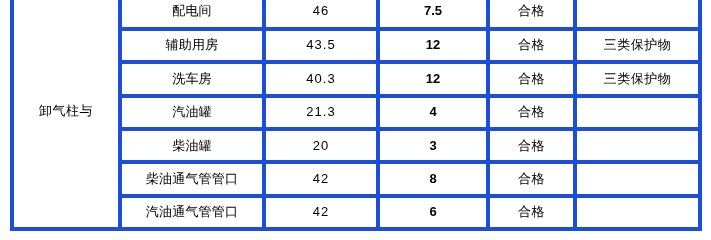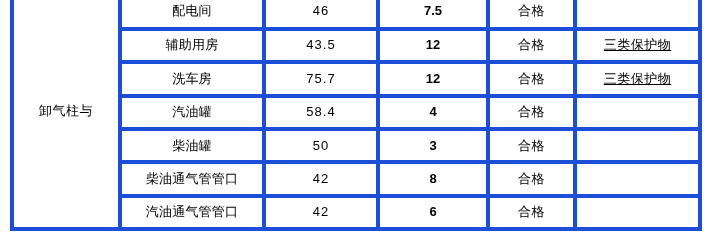--- a/index.html
+++ b/index.html
@@ -68,21 +68,20 @@
     font-size: 14.5px;
     color: #11100c;
   }
   td.result-cell {
     font-size: 13.5px;
     letter-spacing: 0.5px;
   }
   td.remark-cell {
     font-size: 13.5px;
     letter-spacing: 0.5px;
-    text-decoration: underline;
   }
   
   tr.first-row td { border-top: 1px solid #000000; }
 </style>
 </head>
 <body>
 
 <div class="sheet">
   <table class="data-table">
     <colgroup>
@@ -104,35 +103,35 @@
       </tr>
       <tr>
         <td class="object-cell">辅助用房</td>
         <td class="actual-cell">43.5</td>
         <td class="req-cell">12</td>
         <td class="result-cell">合格</td>
         <td class="remark-cell">三类保护物</td>
       </tr>
       <tr>
         <td class="object-cell">洗车房</td>
-        <td class="actual-cell">75.7</td>
+        <td class="actual-cell">40.3</td>
         <td class="req-cell">12</td>
         <td class="result-cell">合格</td>
         <td class="remark-cell">三类保护物</td>
       </tr>
       <tr>
         <td class="object-cell">汽油罐</td>
-        <td class="actual-cell">58.4</td>
+        <td class="actual-cell">21.3</td>
         <td class="req-cell">4</td>
         <td class="result-cell">合格</td>
         <td class="remark-cell"></td>
       </tr>
       <tr>
         <td class="object-cell">柴油罐</td>
-        <td class="actual-cell">50</td>
+        <td class="actual-cell">20</td>
         <td class="req-cell">3</td>
         <td class="result-cell">合格</td>
         <td class="remark-cell"></td>
       </tr>
       <tr>
         <td class="object-cell">柴油通气管管口</td>
         <td class="actual-cell">42</td>
         <td class="req-cell">8</td>
         <td class="result-cell">合格</td>
         <td class="remark-cell"></td>

